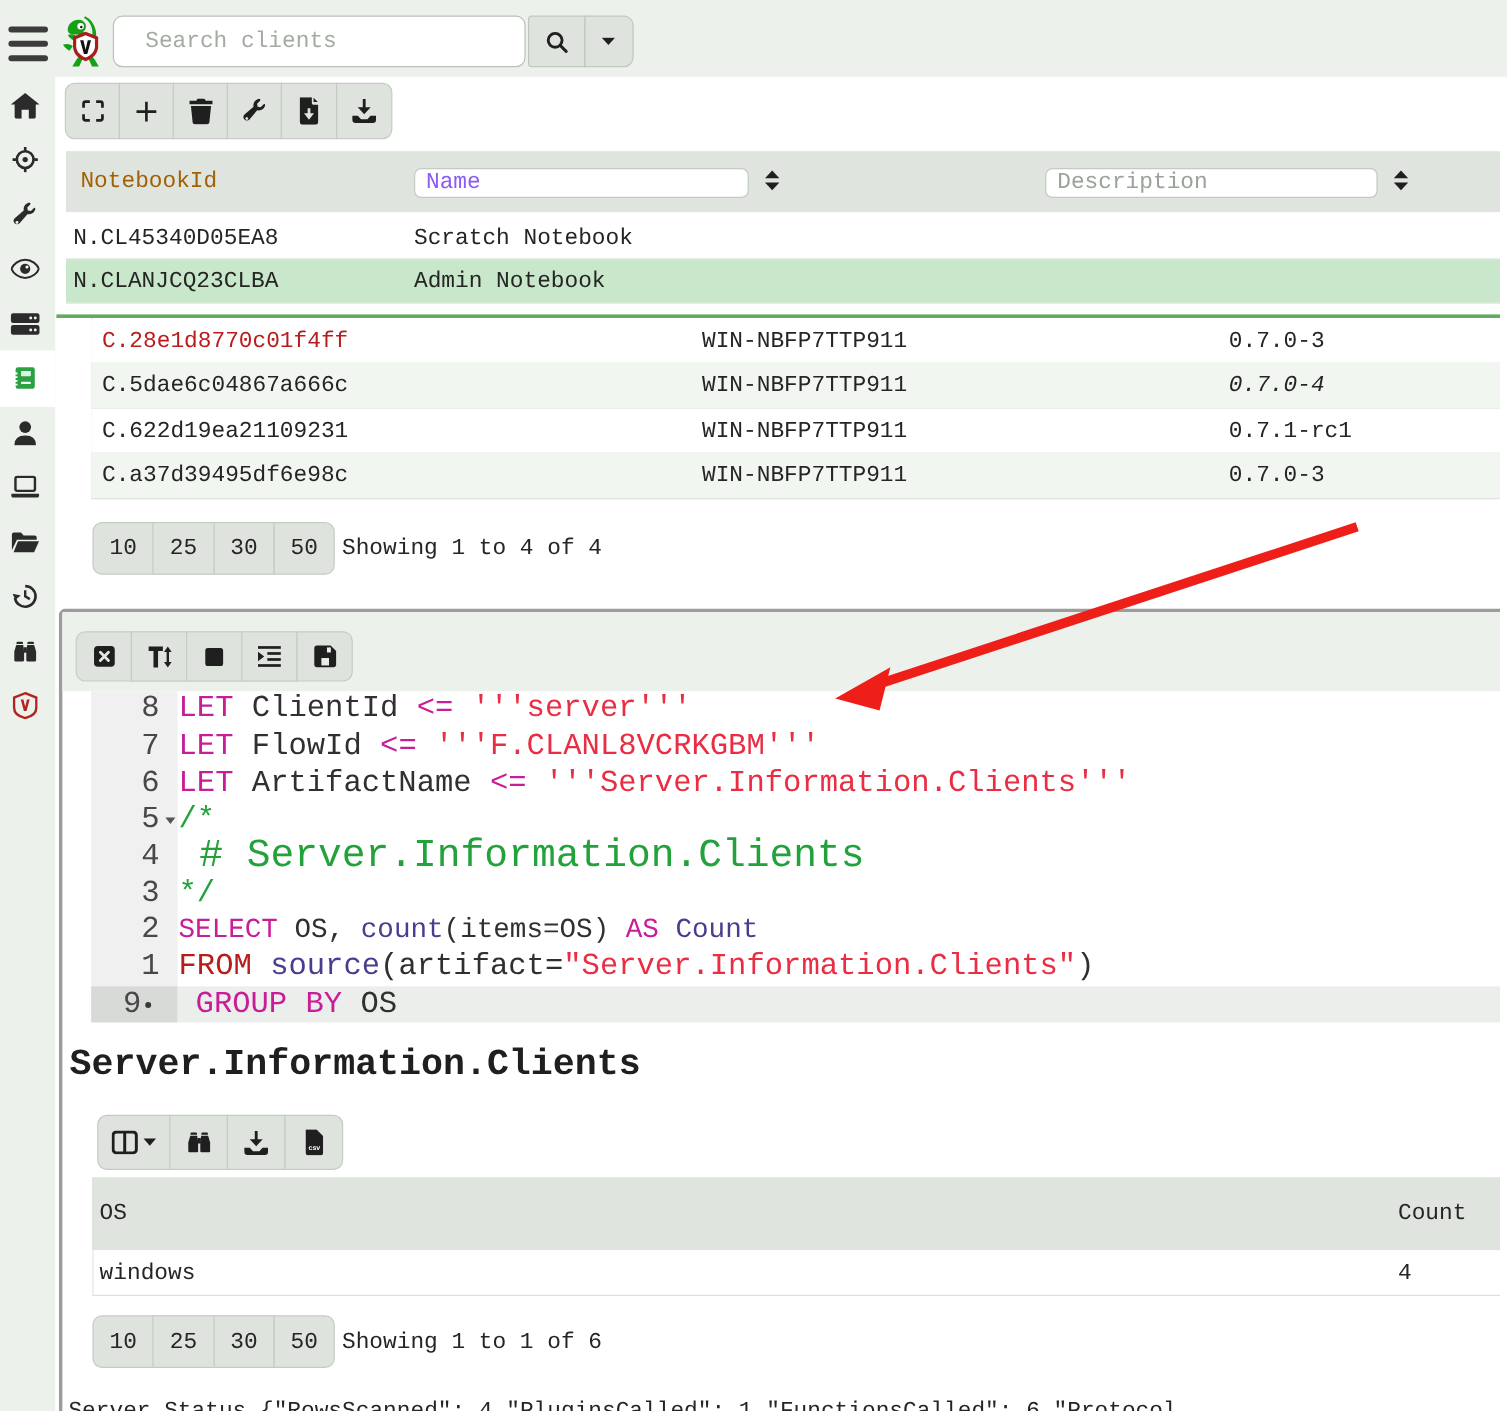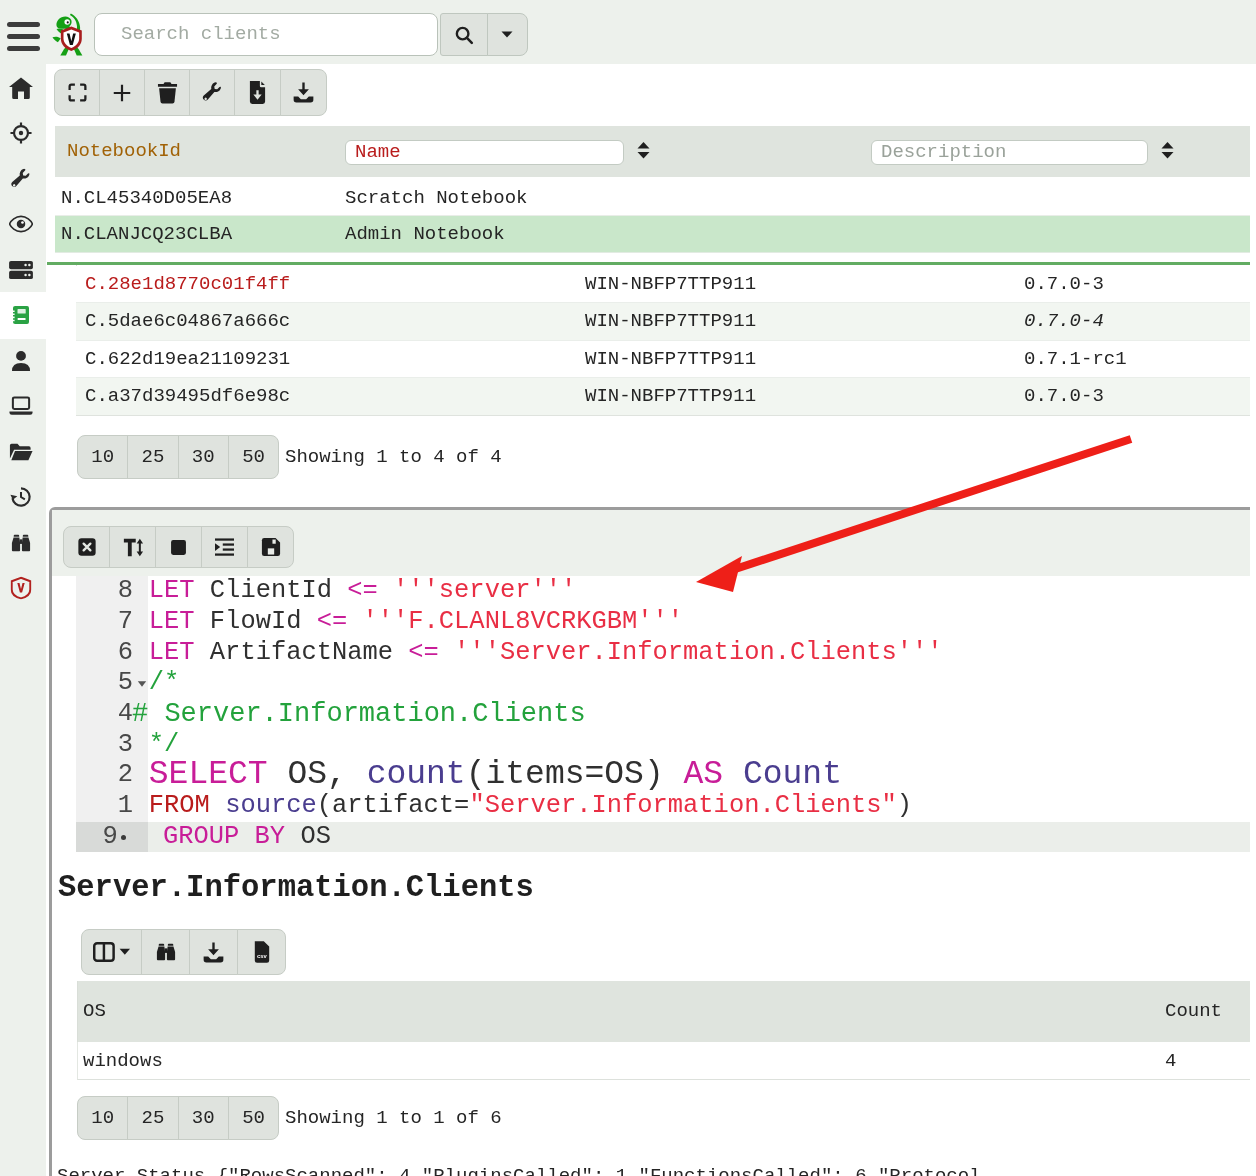--- a/index.html
+++ b/index.html
@@ -86,21 +86,21 @@
       <svg width="23" height="21" viewBox="0 0 24 23">
         <path d="M10.7 0.5 h2.6 v7.5 h4.6 L12 14.5 6.1 8 h4.6 Z" fill="#1f1f1f"></path>
         <path d="M1.2 15.8 h5 l2.9 3.2 h5.8 l2.9-3.2 h5 v3.7 q0 3-3 3 H4.2 q-3 0-3-3 Z" fill="#1f1f1f"></path>
       </svg>
     </div>
 </div>
 
 <div class="abs" style="left:55px;top:126px;width:1195px;height:51px;background:#dfe4de;"></div>
 <div class="abs txt" style="left:67px;top:126px;height:51px;line-height:51px;font-size:19px;color:#a16207;">NotebookId</div>
 <div class="abs" style="left:345px;top:140px;width:279px;height:25px;background:#fff;border:1px solid #c3cbc3;border-radius:6px;"></div>
-<div class="abs txt" style="left:355px;top:140px;height:16px;line-height:24px;font-size:19px;color:#b91c1c;">Name</div>
+<div class="abs txt" style="left:355px;top:140px;height:16px;line-height:24px;font-size:19px;color:#8b5cf6;">Name</div>
 <div class="abs" style="left:871px;top:140px;width:277px;height:25px;background:#fff;border:1px solid #c3cbc3;border-radius:6px;"></div>
 <div class="abs txt" style="left:881px;top:140px;height:25px;line-height:24px;font-size:19px;color:#9aa29a;">Description</div>
 <svg class="abs sorticon" style="left:634px;top:140px;" width="19" height="21" viewBox="0 0 19 21">
     <path d="M3.5 8.6 L9.5 2 L15.5 8.6 Z" fill="#1f1f1f"></path>
     <path d="M3.5 12 L15.5 12 L9.5 18.6 Z" fill="#1f1f1f"></path>
   </svg>
 <svg class="abs sorticon" style="left:1158px;top:140px;" width="19" height="21" viewBox="0 0 19 21">
     <path d="M3.5 8.6 L9.5 2 L15.5 8.6 Z" fill="#1f1f1f"></path>
     <path d="M3.5 12 L15.5 12 L9.5 18.6 Z" fill="#1f1f1f"></path>
   </svg>
@@ -191,25 +191,25 @@
     <div class="abs txt" style="left:76px;top:606.9000000000001px;width:57px;height:30.7px;line-height:30.7px;font-size:25.45px;color:#484848;text-align:right;">7</div>
     <div class="abs txt" style="left:148.8px;top:606.9000000000001px;height:30.7px;line-height:30.7px;font-size:25.45px;"><span style="color:#c81d98">LET</span><span style="color:#303030"> FlowId </span><span style="color:#c81d98">&lt;=</span><span style="color:#e92e44"> '''F.CLANL8VCRKGBM'''</span></div>
     <div class="abs txt" style="left:76px;top:637.6px;width:57px;height:30.7px;line-height:30.7px;font-size:25.45px;color:#484848;text-align:right;">6</div>
     <div class="abs txt" style="left:148.8px;top:637.6px;height:30.7px;line-height:30.7px;font-size:25.45px;"><span style="color:#c81d98">LET</span><span style="color:#303030"> ArtifactName </span><span style="color:#c81d98">&lt;=</span><span style="color:#e92e44"> '''Server.Information.Clients'''</span></div>
     <div class="abs txt" style="left:76px;top:668.3000000000001px;width:57px;height:30.7px;line-height:30.7px;font-size:25.45px;color:#484848;text-align:right;">5</div>
     <svg class="abs" style="left:136.5px;top:680.3000000000001px" width="10" height="7.5" viewBox="0 0 12 9">
       <path d="M1 1.5 L11 1.5 L6 8 Z" fill="#555"></path>
     </svg>
     <div class="abs txt" style="left:148.8px;top:668.3000000000001px;height:30.7px;line-height:30.7px;font-size:25.45px;"><span style="color:#23a23c">/*</span></div>
     <div class="abs txt" style="left:76px;top:699px;width:57px;height:30.7px;line-height:30.7px;font-size:25.45px;color:#484848;text-align:right;">4</div>
-    <div class="abs txt" style="left:132px;top:699px;height:30.7px;line-height:30.7px;font-size:27px;text-align:center;"><span style="color:#23a23c"># Server.Information.Clients</span></div>
+    <div class="abs txt" style="left:166px;top:699px;height:30.7px;line-height:30.7px;font-size:33px;text-align:center;"><span style="color:#23a23c"># Server.Information.Clients</span></div>
     <div class="abs txt" style="left:76px;top:729.7px;width:57px;height:30.7px;line-height:30.7px;font-size:25.45px;color:#484848;text-align:right;">3</div>
     <div class="abs txt" style="left:148.8px;top:729.7px;height:30.7px;line-height:30.7px;font-size:25.45px;"><span style="color:#23a23c">*/</span></div>
     <div class="abs txt" style="left:76px;top:760.4000000000001px;width:57px;height:30.7px;line-height:30.7px;font-size:25.45px;color:#484848;text-align:right;">2</div>
-    <div class="abs txt" style="left:148.8px;top:760.4000000000001px;height:30.7px;line-height:30.7px;font-size:33px;"><span style="color:#c81d98">SELECT</span><span style="color:#303030"> OS, </span><span style="color:#4a3d8f">count</span><span style="color:#303030">(items=OS) </span><span style="color:#c81d98">AS</span><span style="color:#4a3d8f"> Count</span></div>
+    <div class="abs txt" style="left:148.8px;top:760.4000000000001px;height:30.7px;line-height:30.7px;font-size:23px;"><span style="color:#c81d98">SELECT</span><span style="color:#303030"> OS, </span><span style="color:#4a3d8f">count</span><span style="color:#303030">(items=OS) </span><span style="color:#c81d98">AS</span><span style="color:#4a3d8f"> Count</span></div>
     <div class="abs txt" style="left:76px;top:791.1px;width:57px;height:30.7px;line-height:30.7px;font-size:25.45px;color:#484848;text-align:right;">1</div>
     <div class="abs txt" style="left:148.8px;top:791.1px;height:30.7px;line-height:30.7px;font-size:25.45px;"><span style="color:#b91c1c">FROM</span><span style="color:#303030"> </span><span style="color:#4a3d8f">source</span><span style="color:#303030">(artifact=</span><span style="color:#e92e44">"Server.Information.Clients"</span><span style="color:#303030">)</span></div>
     <div class="abs txt" style="left:76px;top:821.8000000000001px;width:57px;height:30.7px;line-height:30.7px;font-size:25.45px;color:#484848;text-align:right;">9 </div>
     <div class="abs" style="left:120.5px;top:834.8000000000001px;width:5.5px;height:5.5px;background:#3a3a3a;border-radius:50%;"></div>
     <div class="abs txt" style="left:163px;top:821.8000000000001px;height:30.7px;line-height:30.7px;font-size:25.45px;"><span style="color:#c81d98">GROUP BY</span><span style="color:#303030"> OS</span></div>
   </div>
 
 <div class="abs txt" style="left:58px;top:871px;font-size:30.5px;font-weight:bold;color:#1f1f1f;">Server.Information.Clients</div>
 
 <div class="abs" style="left:81px;top:929px;display:flex;" id="outtb">

